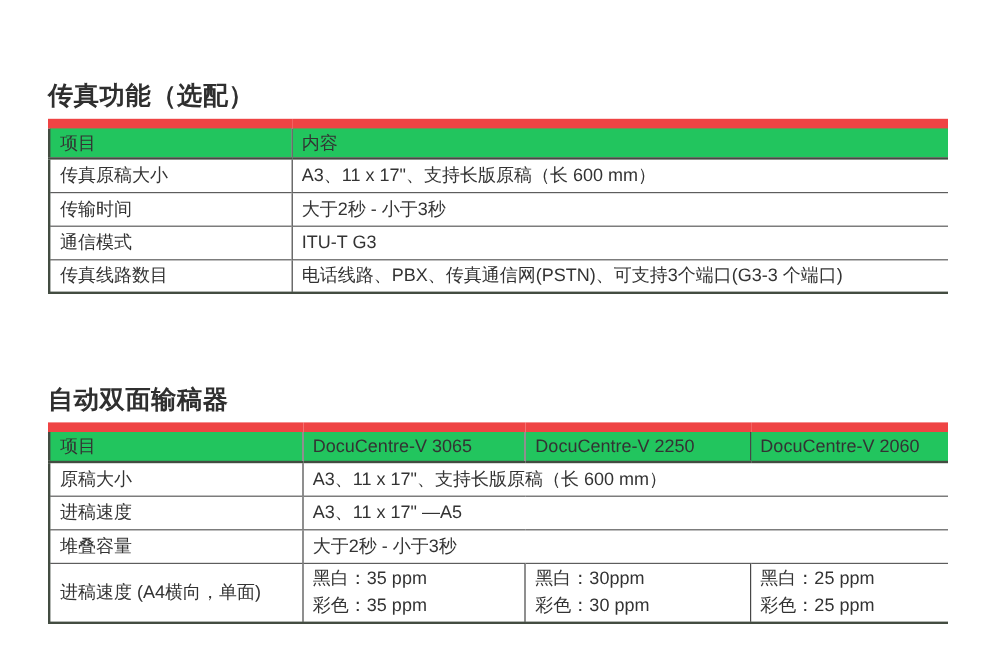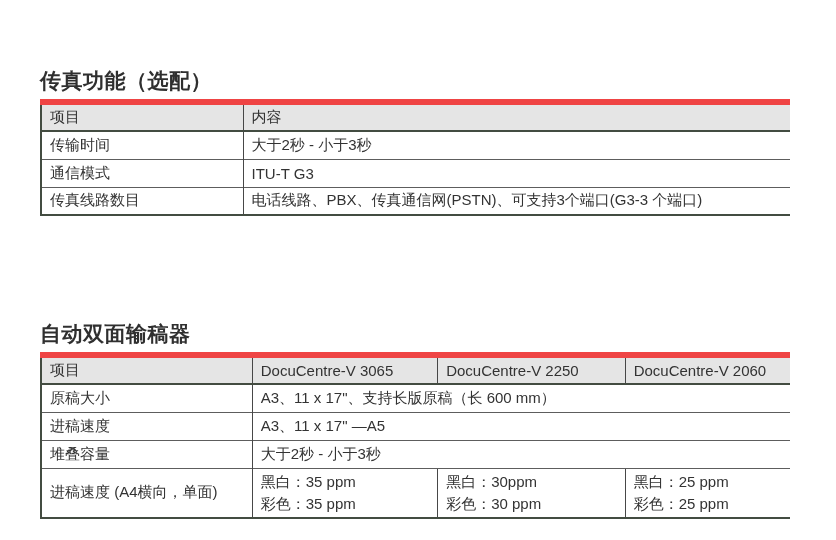--- a/index.html
+++ b/index.html
@@ -34,22 +34,22 @@
   table.spec th, table.spec td {
     text-align: left;
     font-weight: normal;
     padding: 2px 8px;
     height: 28px;
     vertical-align: middle;
     overflow: hidden;
     white-space: nowrap;
   }
   table.spec thead th {
-    background: #e5e5e5;
-    border-top: 6px solid #ef4444;
+    background: #22c55e;
+    border-top: 8px solid #ef4444;
     border-bottom: 2px solid #434c41;
     height: 29px;
   }
   table.spec tbody td { border-top: 1px solid #5d5d5d; }
   .vline { border-left: 1.5px solid #474747; }
   
   .fax-col1 { width: 202px; }
   
   .fd-col1 { width: 205px; }
   .fd-col2 { width: 180px; }
@@ -64,20 +64,24 @@
 <div class="section section-fax">
   <h2 class="section-title">传真功能（选配）</h2>
   <table class="spec">
     <thead>
       <tr>
         <th class="fax-col1">项目</th>
         <th class="vline">内容</th>
       </tr>
     </thead>
     <tbody>
+      <tr>
+        <td>传真原稿大小</td>
+        <td class="vline">A3、11 x 17"、支持长版原稿（长 600 mm）</td>
+      </tr>
       <tr>
         <td>传输时间</td>
         <td class="vline">大于2秒 - 小于3秒</td>
       </tr>
       <tr>
         <td>通信模式</td>
         <td class="vline">ITU-T G3</td>
       </tr>
       <tr>
         <td>传真线路数目</td>

